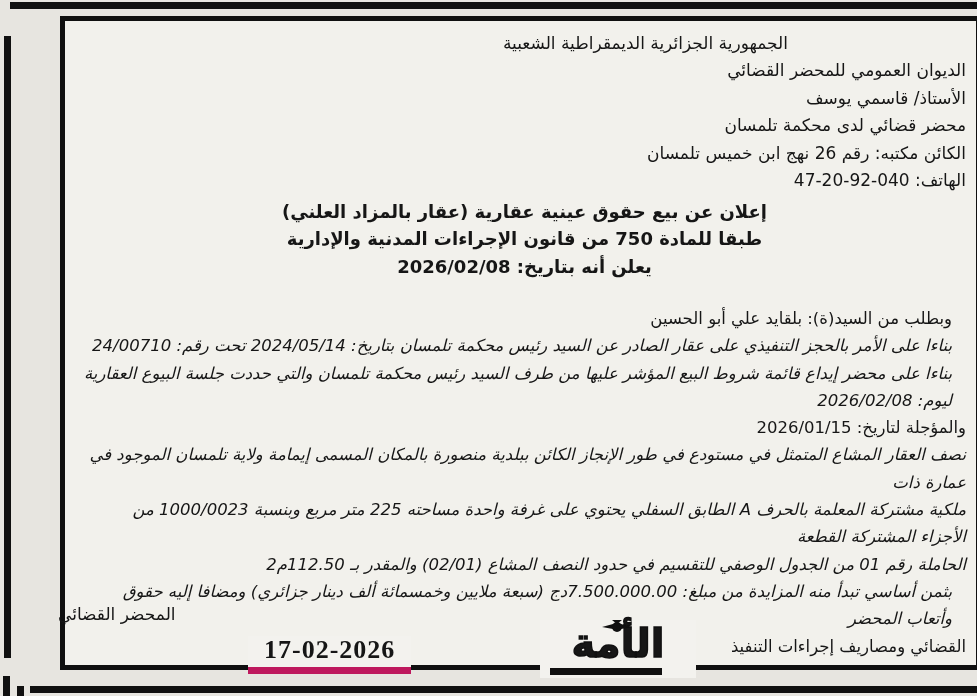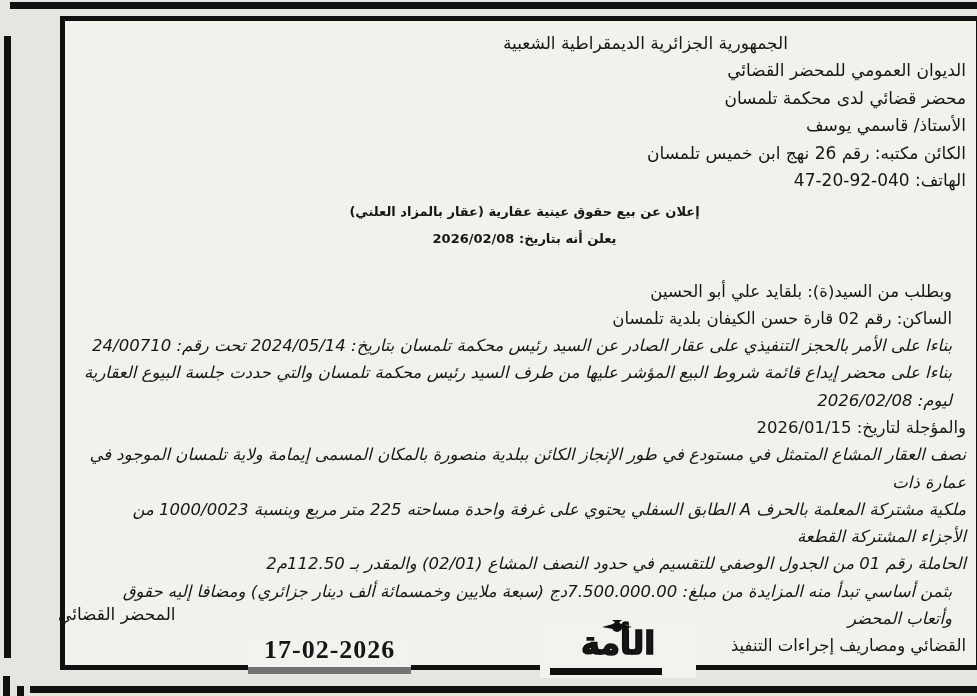--- a/index.html
+++ b/index.html
@@ -32,21 +32,21 @@
   .box-inner{padding:8px 10px 0 18px;}
 
   .republic{
     font-size:17px;line-height:28px;
     text-align:right;padding-left:0;padding-right:178px;
   }
   .office-line{
     font-size:17px;line-height:27.5px;text-align:right;
   }
   .title-line{
-    font-size:13px;line-height:27.5px;font-weight:bold;text-align:center;
+    font-size:18px;line-height:27.5px;font-weight:bold;text-align:center;
   }
   .title-block{margin-top:3px;}
   .body-block{margin-top:25px;}
   .body-line{
     font-size:16.5px;line-height:27.3px;text-align:right;
     white-space:nowrap;
   }
   .body-line.wrapok{white-space:normal;font-style:italic;}
   .body-line.indent{padding-right:14px;}
 
@@ -54,37 +54,37 @@
     position:absolute;left:58px;top:604px;
     font-size:17px;font-weight:normal;direction:rtl;z-index:4;
   }
 
   
   .logo{
     position:absolute;left:540px;top:620px;width:156px;height:58px;
     background:#f3f2ee;z-index:5;text-align:center;
   }
   .logo-text{
-    font-weight:bold;font-size:32px;line-height:46px;
+    font-weight:bold;font-size:40px;line-height:46px;
     direction:rtl;letter-spacing:-1px;
     -webkit-text-stroke:1.5px #101010;
   }
   .logo-tagline-bar{
     position:absolute;left:10px;bottom:3px;width:112px;height:7px;background:#101010;
   }
   .logo-emblem{
     position:absolute;left:62px;top:-2px;width:30px;height:16px;
   }
 
   
   .stamp{
     position:absolute;left:248px;top:636px;z-index:5;
     background:#f3f2ee;
     padding:0 16px 3px 16px;
-    border-bottom:7px solid #737373;
+    border-bottom:7px solid #be185d;
     direction:ltr;
   }
   .stamp-date{
     font-family:"Liberation Serif","DejaVu Serif",serif;
     font-weight:bold;font-size:26px;line-height:28px;letter-spacing:1px;
   }
 </style>
 </head>
 <body>
 
@@ -94,34 +94,34 @@
 <div class="scanline stub-bl-2"></div>
 <div class="scanline line-bottom"></div>
 
 <div class="box">
   <div class="box-inner">
 
     <div class="republic">الجمهورية الجزائرية الديمقراطية الشعبية</div>
 
     <div>
       <div class="office-line">الديوان العمومي للمحضر القضائي</div>
+      <div class="office-line">الأستاذ/ قاسمي يوسف</div>
       <div class="office-line">محضر قضائي لدى محكمة تلمسان</div>
-      <div class="office-line">الأستاذ/ قاسمي يوسف</div>
       <div class="office-line">الكائن مكتبه: رقم 26 نهج ابن خميس تلمسان</div>
       <div class="office-line">الهاتف: 040-92-20-47</div>
     </div>
 
     <div class="title-block">
       <div class="title-line">إعلان عن بيع حقوق عينية عقارية (عقار بالمزاد العلني)</div>
+      <div class="title-line">طبقا للمادة 750 من قانون الإجراءات المدنية والإدارية</div>
       <div class="title-line">يعلن أنه بتاريخ: 2026/02/08</div>
     </div>
 
     <div class="body-block">
       <div class="body-line indent">وبطلب من السيد(ة): بلقايد علي أبو الحسين</div>
-      <div class="body-line indent">الساكن: رقم 02 قارة حسن الكيفان بلدية تلمسان</div>
       <div class="body-line indent wrapok">بناءا على الأمر بالحجز التنفيذي على عقار الصادر عن السيد رئيس محكمة تلمسان بتاريخ: 2024/05/14 تحت رقم: 24/00710</div>
       <div class="body-line indent wrapok">بناءا على محضر إيداع قائمة شروط البيع المؤشر عليها من طرف السيد رئيس محكمة تلمسان والتي حددت جلسة البيوع العقارية ليوم: 2026/02/08</div>
       <div class="body-line">والمؤجلة لتاريخ: 2026/01/15</div>
       <div class="body-line wrapok">نصف العقار المشاع المتمثل في مستودع في طور الإنجاز الكائن ببلدية منصورة بالمكان المسمى إيمامة ولاية تلمسان الموجود في عمارة ذات</div>
       <div class="body-line wrapok">ملكية مشتركة المعلمة بالحرف A الطابق السفلي يحتوي على غرفة واحدة مساحته 225 متر مربع وبنسبة 1000/0023 من الأجزاء المشتركة القطعة</div>
       <div class="body-line wrapok">الحاملة رقم 01 من الجدول الوصفي للتقسيم في حدود النصف المشاع (02/01) والمقدر بـ 112.50م2</div>
       <div class="body-line indent wrapok">بثمن أساسي تبدأ منه المزايدة من مبلغ: 7.500.000.00دج (سبعة ملايين وخمسمائة ألف دينار جزائري) ومضافا إليه حقوق وأتعاب المحضر</div>
       <div class="body-line">القضائي ومصاريف إجراءات التنفيذ</div>
 
     </div>

